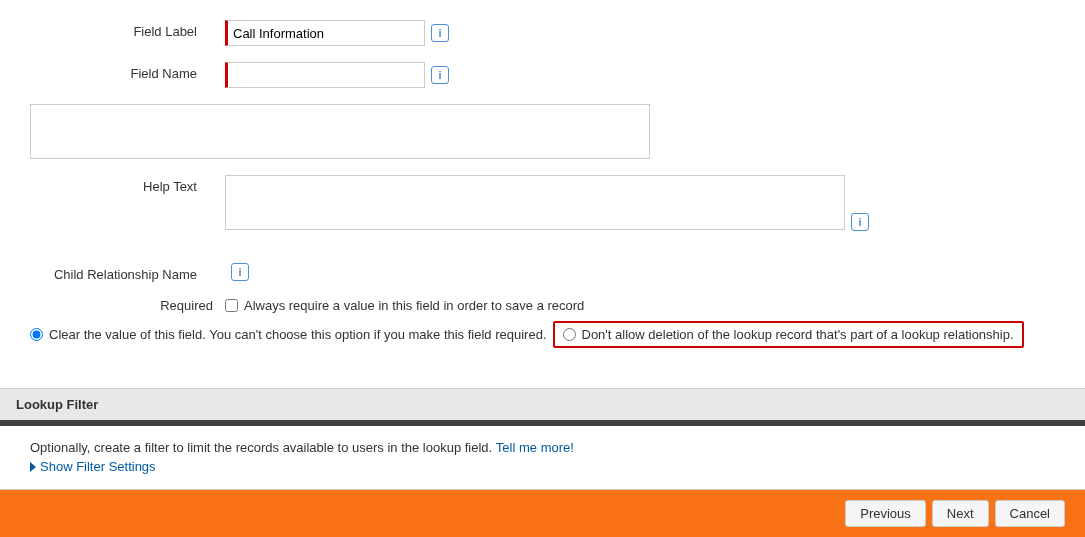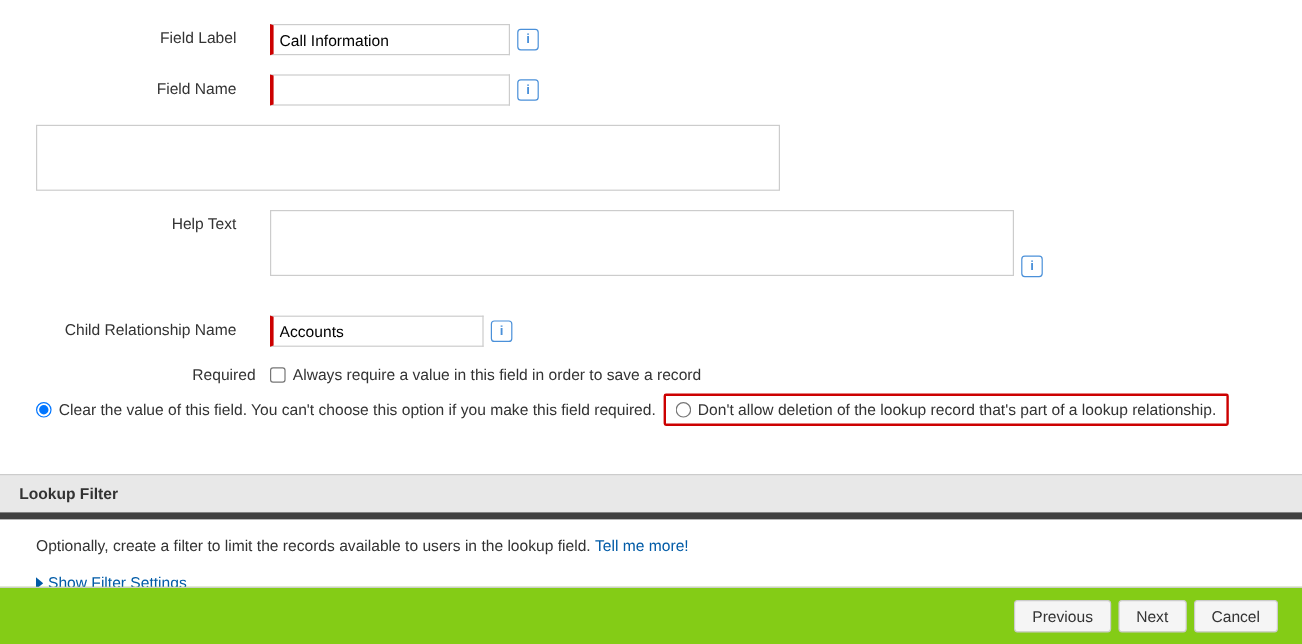--- a/index.html
+++ b/index.html
@@ -169,21 +169,21 @@
       font-weight: bold;
       color: #333;
     }
     .lookup-filter-body {
       padding: 14px 30px;
       background: #fff;
     }
     .lookup-filter-body p {
       font-size: 13px;
       color: #333;
-      margin-bottom: 16px;
+      margin-bottom: 4px;
     }
     .lookup-filter-body a {
       color: #015ba7;
       text-decoration: none;
     }
     .show-filter {
       display: flex;
       align-items: center;
       gap: 4px;
       cursor: pointer;
@@ -195,21 +195,21 @@
       height: 0;
       border-top: 5px solid transparent;
       border-bottom: 5px solid transparent;
       border-left: 6px solid #015ba7;
     }
     .footer-bar {
       position: absolute;
       bottom: 0;
       left: 0;
       right: 0;
-      background: #84cc16;
+      background: #f97316;
       border-top: 1px solid #ccc;
       display: flex;
       justify-content: flex-end;
       align-items: center;
       padding: 10px 20px;
       gap: 6px;
     }
     .btn {
       padding: 5px 14px;
       font-size: 13px;
@@ -262,21 +262,20 @@
         <textarea class="textarea-help" style=""></textarea>
         <span class="info-btn help-info-btn">i</span>
       </div>
     </div>
 
     <div class="spacer-row"></div>
 
     <div class="form-row">
       <div class="form-label">Child Relationship Name</div>
       <div class="form-control-wrap">
-        <input type="text" class="child-rel-input" value="Accounts" style="">
         <span class="info-btn">i</span>
       </div>
     </div>
 
     <div class="required-row">
       <div class="required-label">Required</div>
       <div class="checkbox-item">
         <input type="checkbox" id="required-check" style="">
         <label for="required-check">Always require a value in this field in order to save a record</label>
       </div>

